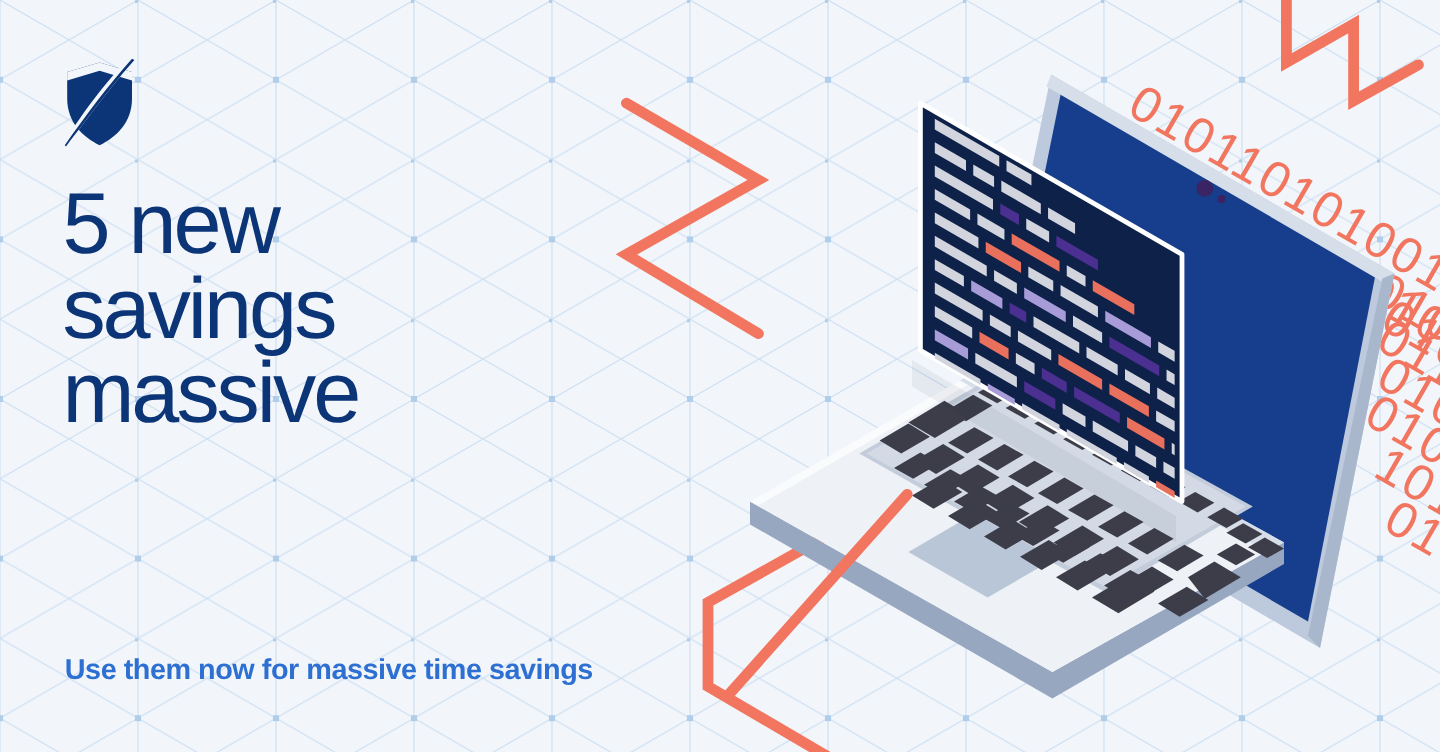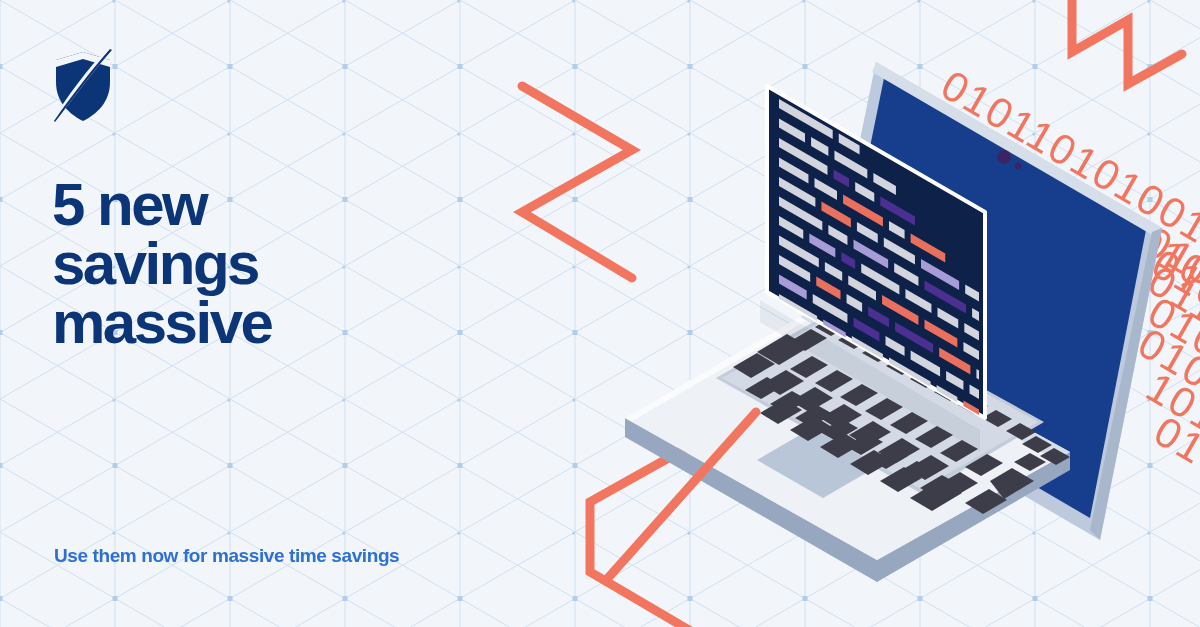--- a/index.html
+++ b/index.html
@@ -48,35 +48,35 @@
     width:560px; height:100%;
     z-index:40;
   }
   .logo {
     position:absolute;
     left:0; top:48px;
     width:62px; height:76px;
   }
   .headline {
     position:absolute;
-    left:0; top:176px;
+    left:0; top:152px;
     width:520px;
     color:#0C3577;
-    font-weight:700;
-    font-size:60px;
+    font-weight:400;
+    font-size:72px;
     line-height:0.98;
     letter-spacing:-2.5px;
   }
   .headline .hl-line { display:block; }
   .subtitle {
     position:absolute;
     left:2px; top:545px;
     color:#2E70D2;
     font-weight:700;
-    font-size:19px;
+    font-size:24px;
     letter-spacing:-0.4px;
     white-space:nowrap;
   }
 </style>
 </head>
 <body>
 
 <div id="banner">
 
   <svg class="grid-layer" width="1200" height="627" viewBox="0 0 1200 627">

